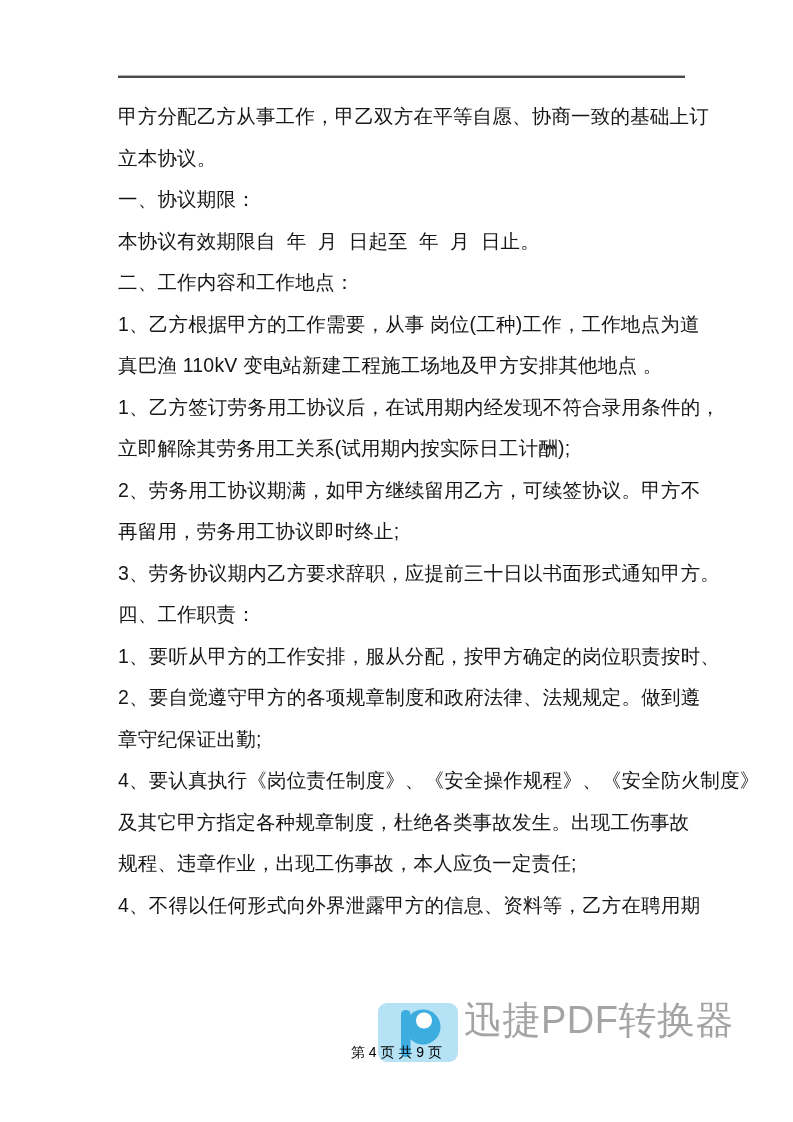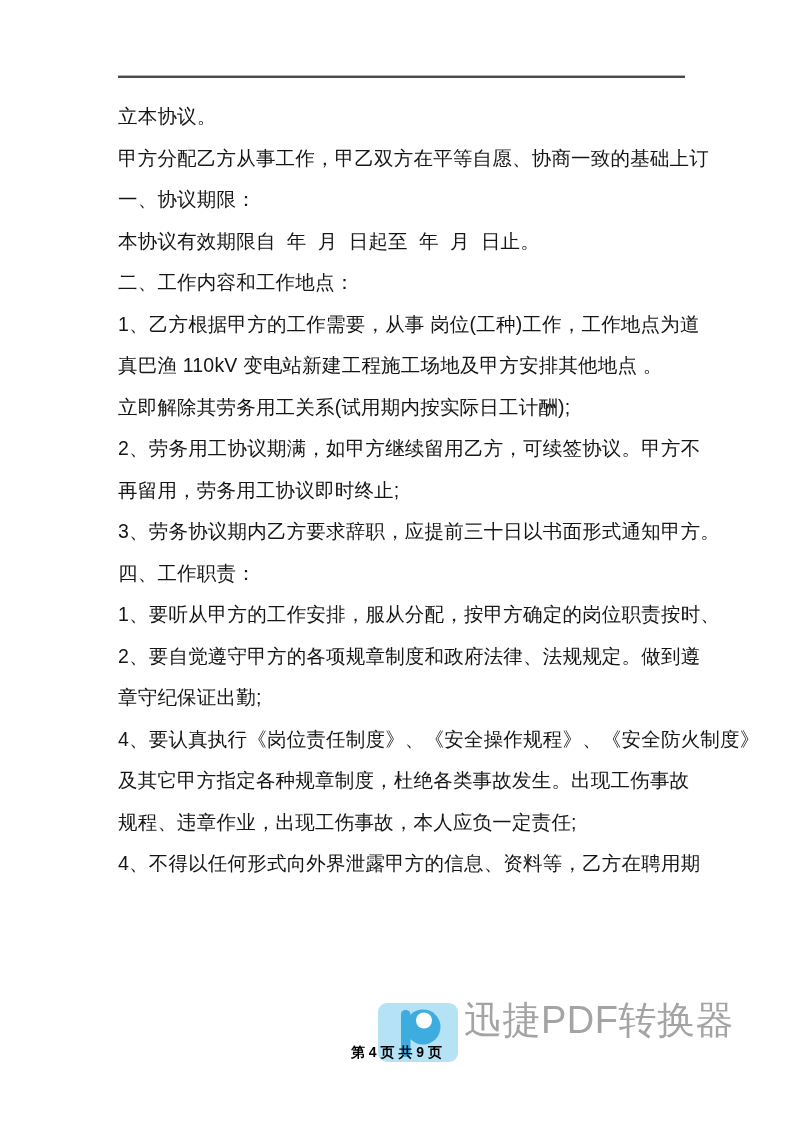--- a/index.html
+++ b/index.html
@@ -64,21 +64,21 @@
     white-space: pre;
     letter-spacing: 0.5px;
   }
   .page-footer {
     position: absolute;
     left: 0;
     top: 1044px;
     width: 793px;
     text-align: center;
     font-size: 14px;
-    font-weight: bold;
+    font-weight: normal;
     color: #000000;
     white-space: pre;
     z-index: 2;
   }
 </style>
 </head>
 <body>
 
 <div class="page">
 
@@ -89,27 +89,28 @@
       <rect x="23" y="7" width="9.5" height="47" rx="4.5" fill="#3dacdf"></rect>
       <circle cx="46" cy="17.5" r="8" fill="#ffffff"></circle>
     </svg>
     <div class="wm-text">迅捷PDF转换器</div>
   </div>
 
   <div class="header-rule"></div>
 
   <div class="doc-body">
 
-  <div class="line">立本协议。</div>
-      <div class="line">甲方分配乙方从事工作，甲乙双方在平等自愿、协商一致的基础上订</div>
+  <div class="line">甲方分配乙方从事工作，甲乙双方在平等自愿、协商一致的基础上订</div>
+      <div class="line">立本协议。</div>
       <div class="line">一、协议期限：</div>
       <div class="line">本协议有效期限自  年  月  日起至  年  月  日止。</div>
       <div class="line">二、工作内容和工作地点：</div>
       <div class="line">1、乙方根据甲方的工作需要，从事 岗位(工种)工作，工作地点为道</div>
       <div class="line">真巴渔 110kV 变电站新建工程施工场地及甲方安排其他地点 。</div>
+      <div class="line">1、乙方签订劳务用工协议后，在试用期内经发现不符合录用条件的，</div>
       <div class="line">立即解除其劳务用工关系(试用期内按实际日工计酬);</div>
       <div class="line">2、劳务用工协议期满，如甲方继续留用乙方，可续签协议。甲方不</div>
       <div class="line">再留用，劳务用工协议即时终止;</div>
       <div class="line">3、劳务协议期内乙方要求辞职，应提前三十日以书面形式通知甲方。</div>
       <div class="line">四、工作职责：</div>
       <div class="line">1、要听从甲方的工作安排，服从分配，按甲方确定的岗位职责按时、</div>
       <div class="line">2、要自觉遵守甲方的各项规章制度和政府法律、法规规定。做到遵</div>
       <div class="line">章守纪保证出勤;</div>
       <div class="line">4、要认真执行《岗位责任制度》、《安全操作规程》、《安全防火制度》</div>
       <div class="line">及其它甲方指定各种规章制度，杜绝各类事故发生。出现工伤事故</div>

